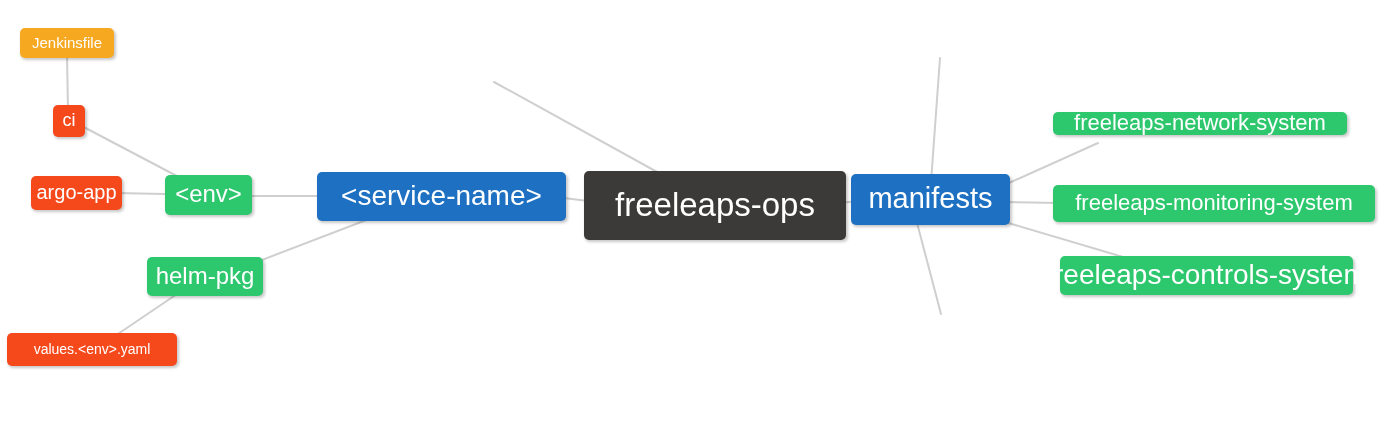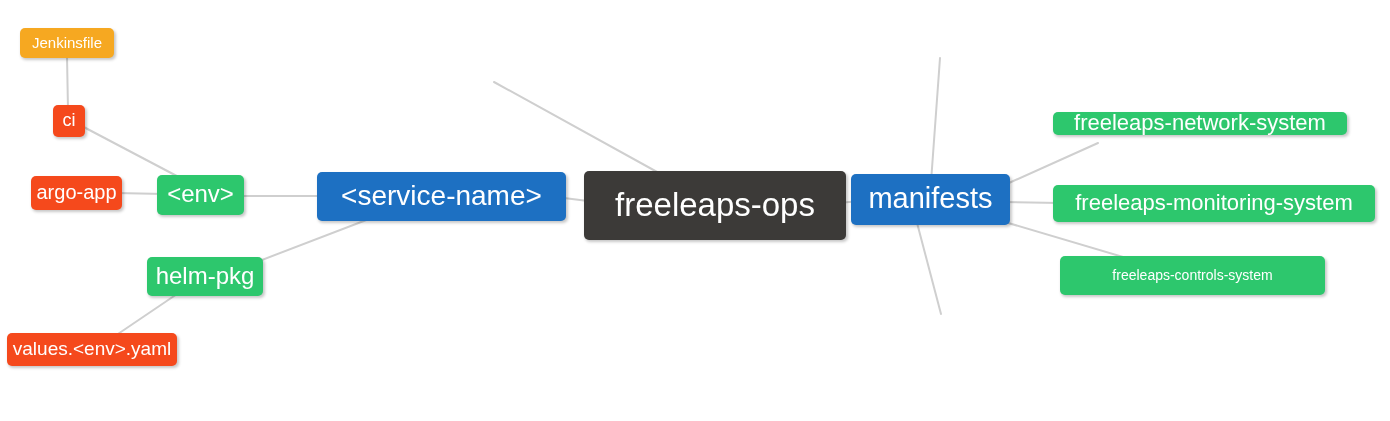--- a/index.html
+++ b/index.html
@@ -77,41 +77,41 @@
   <div class="nodes" id="nodes-layer">
       <div class="node" style="left: 20px; top: 28px; width: 94px; height: 30px; background: rgb(246, 168, 33); font-size: 15px; color: rgb(255, 255, 255);">
     <span class="node-label">Jenkinsfile</span>
   </div>
       <div class="node" style="left: 53px; top: 105px; width: 32px; height: 32px; background: rgb(245, 73, 28); font-size: 18px; color: rgb(255, 255, 255);">
     <span class="node-label">ci</span>
   </div>
       <div class="node" style="left: 31px; top: 176px; width: 91px; height: 34px; background: rgb(245, 73, 28); font-size: 20px; color: rgb(255, 255, 255);">
     <span class="node-label">argo-app</span>
   </div>
-      <div class="node" style="left: 157px; top: 175px; width: 87px; height: 40px; background: rgb(45, 199, 109); font-size: 24px; color: rgb(255, 255, 255);">
+      <div class="node" style="left: 165px; top: 175px; width: 87px; height: 40px; background: rgb(45, 199, 109); font-size: 24px; color: rgb(255, 255, 255);">
     <span class="node-label">&lt;env&gt;</span>
   </div>
       <div class="node" style="left: 317px; top: 172px; width: 249px; height: 49px; background: rgb(29, 112, 194); font-size: 28px; color: rgb(255, 255, 255);">
     <span class="node-label">&lt;service-name&gt;</span>
   </div>
       <div class="node" style="left: 584px; top: 171px; width: 262px; height: 69px; background: rgb(60, 58, 56); font-size: 33px; color: rgb(255, 255, 255);">
     <span class="node-label">freeleaps-ops</span>
   </div>
       <div class="node" style="left: 147px; top: 257px; width: 116px; height: 39px; background: rgb(45, 199, 109); font-size: 24px; color: rgb(255, 255, 255);">
     <span class="node-label">helm-pkg</span>
   </div>
       <div class="node" style="left: 851px; top: 174px; width: 159px; height: 51px; background: rgb(29, 112, 194); font-size: 29px; color: rgb(255, 255, 255);">
     <span class="node-label">manifests</span>
   </div>
-      <div class="node" style="left: 7px; top: 333px; width: 170px; height: 33px; background: rgb(245, 73, 28); font-size: 19px; color: rgb(255, 255, 255);">
+      <div class="node" style="left: 7px; top: 333px; width: 170px; height: 33px; background: rgb(245, 73, 28); font-size: 14px; color: rgb(255, 255, 255);">
     <span class="node-label">values.&lt;env&gt;.yaml</span>
   </div>
       <div class="node" style="left: 1053px; top: 112px; width: 294px; height: 23px; background: rgb(45, 199, 109); font-size: 22px; color: rgb(255, 255, 255); text-align: right;">
     <span class="node-label">freeleaps-network-system</span>
   </div>
       <div class="node" style="left: 1053px; top: 185px; width: 322px; height: 37px; background: rgb(45, 199, 109); font-size: 22px; color: rgb(255, 255, 255);">
     <span class="node-label">freeleaps-monitoring-system</span>
   </div>
-      <div class="node" style="left: 1060px; top: 256px; width: 265px; height: 39px; background: rgb(45, 199, 109); font-size: 14px; color: rgb(255, 255, 255);">
+      <div class="node" style="left: 1060px; top: 256px; width: 293px; height: 39px; background: rgb(45, 199, 109); font-size: 28px; color: rgb(255, 255, 255);">
     <span class="node-label">freeleaps-controls-system</span>
   </div>
     </div>
 </div>
 
 </body></html>

